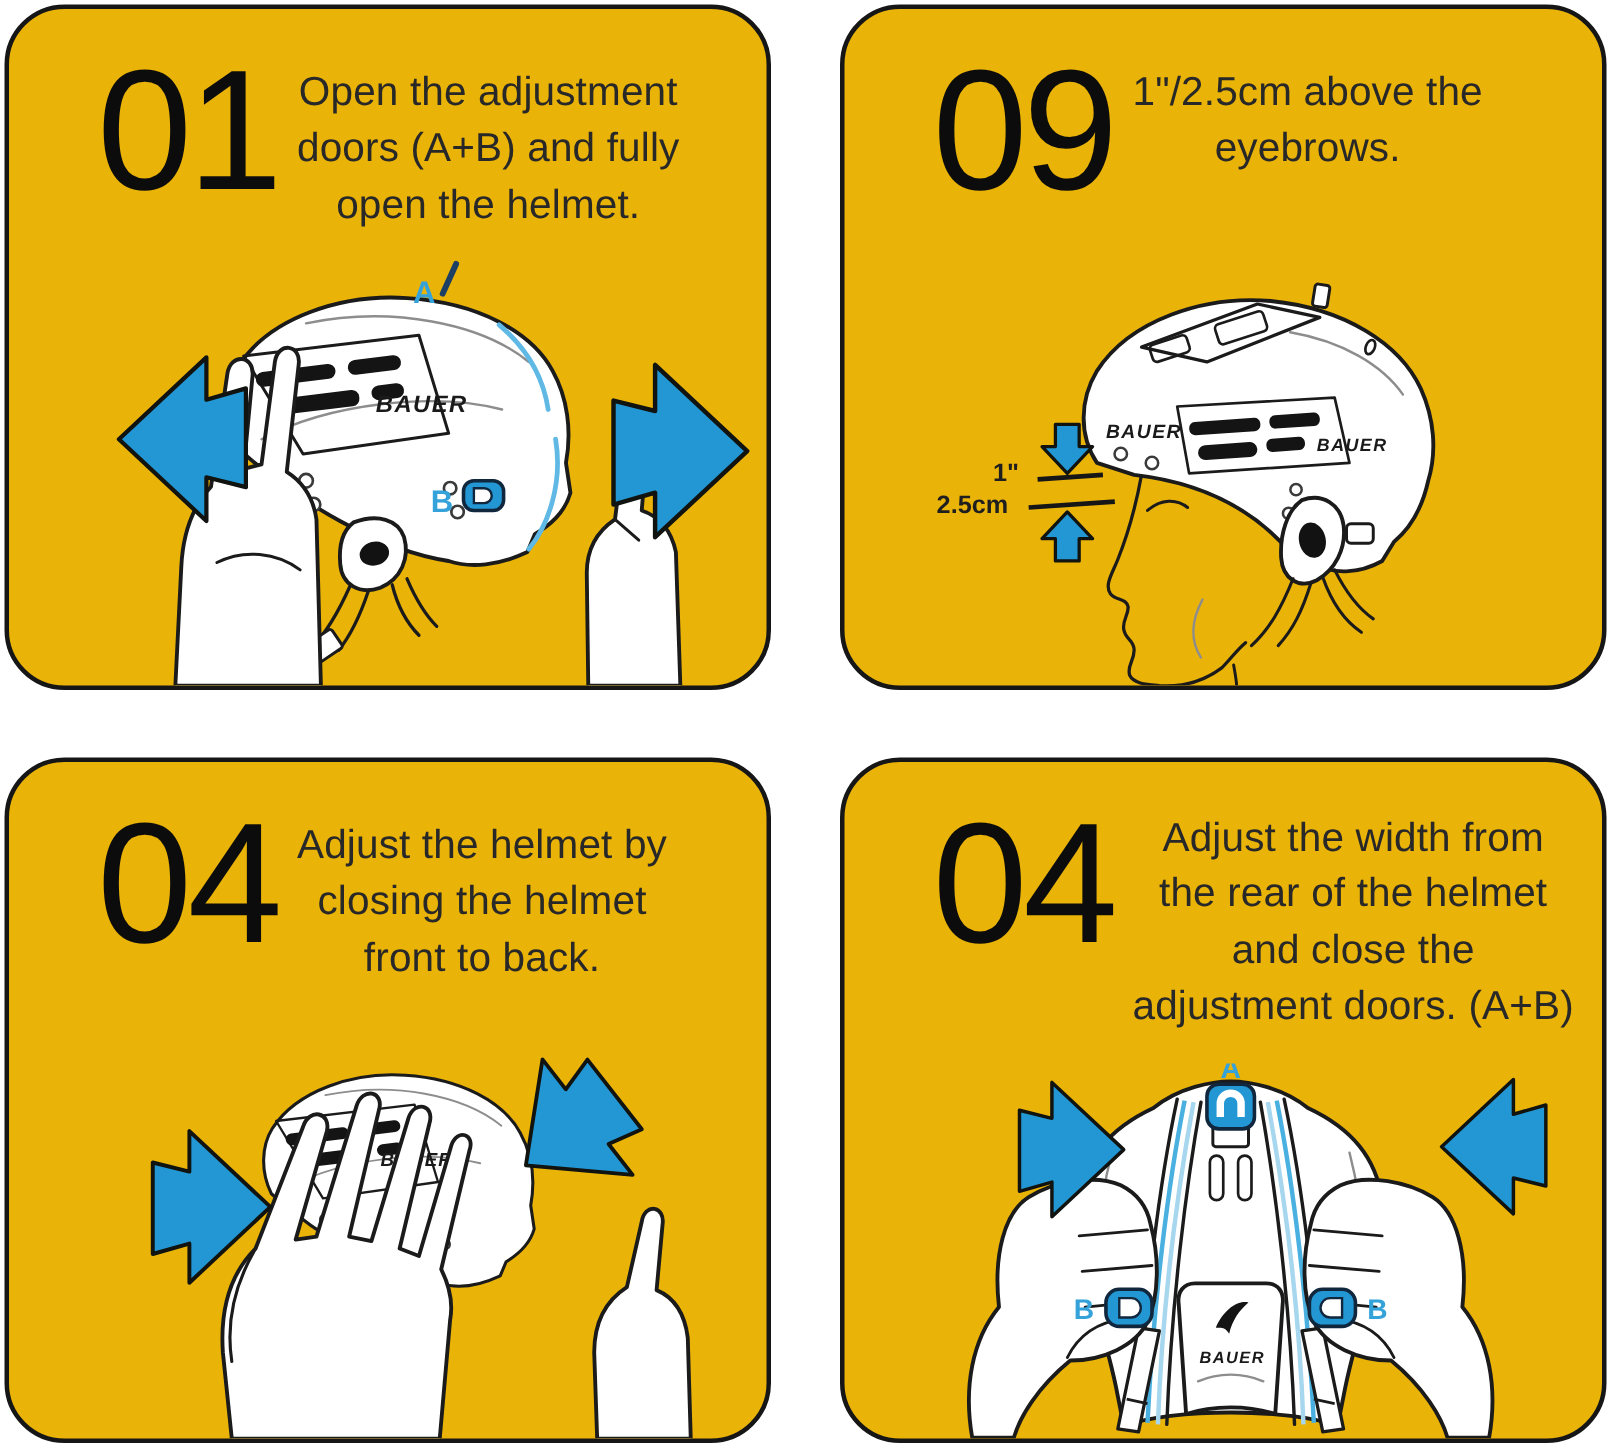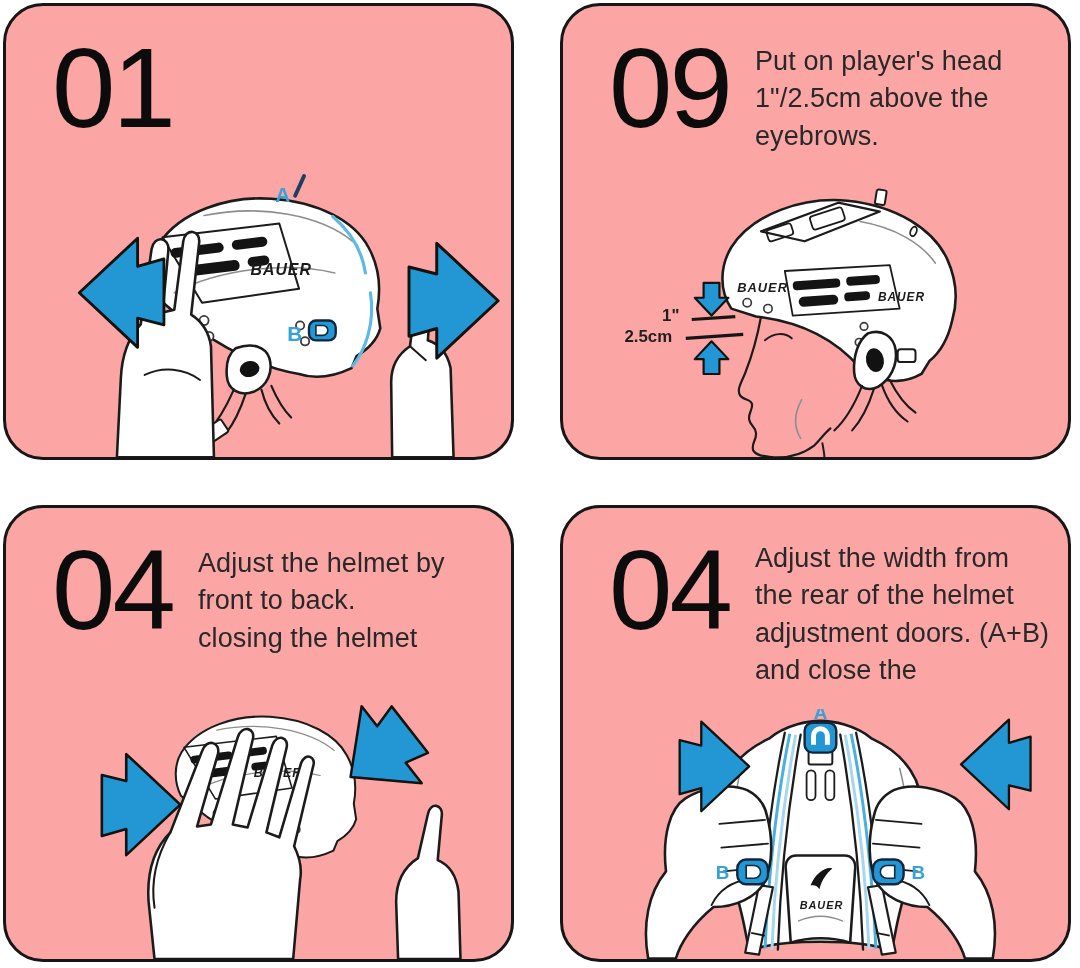--- a/index.html
+++ b/index.html
@@ -1,19 +1,19 @@
 <!DOCTYPE html>
 <html><head>
 <meta charset="utf-8">
 <style>
   html,body{margin:0;padding:0;background:#ffffff;}
   body{width:1080px;height:968px;font-family:"Liberation Sans",sans-serif;-webkit-font-smoothing:antialiased;}
   .grid{display:grid;grid-template-columns:1fr 1fr;grid-template-rows:1fr 1fr;
         column-gap:46px;row-gap:45px;box-sizing:border-box;height:968px;padding:3px 9px 6px 3px;}
-  .panel{border:3.5px solid #161616;border-radius:40px;background:#fca5a5;position:relative;overflow:hidden;}
+  .panel{border:3.5px solid #161616;border-radius:40px;background:#eab308;position:relative;overflow:hidden;text-align:center;}
   .panel-header{display:flex;align-items:flex-start;padding:24px 10px 0 46px;}
   .step-number{flex:none;width:146px;font-size:114px;font-weight:200;line-height:1.02;
                letter-spacing:-3px;color:#0c0c0c;}
   .step-text{font-size:27px;line-height:1.38;color:#282828;padding-top:13px;letter-spacing:0.1px;}
   .panel-art{position:absolute;left:0;right:0;bottom:0;}
   .panel-art svg{display:block;width:100%;height:auto;}
   text.brand{font-style:italic;font-weight:bold;letter-spacing:1px;fill:#1a1a1a;
              font-family:"Liberation Sans",sans-serif;}
   text.bluelabel{font-weight:bold;fill:#35a3da;font-family:"Liberation Sans",sans-serif;}
   text.measure{font-weight:bold;fill:#1f1f1f;font-family:"Liberation Sans",sans-serif;}
@@ -26,20 +26,25 @@
   .clip{fill:#2397d3;stroke:#11273d;stroke-width:2.4;stroke-linejoin:round;}
 </style>
 </head>
 <body>
 
 <div class="grid">
 
   <div class="panel">
     <div class="panel-header">
       <div class="step-number">01</div>
+      <div class="step-text">
+        <div>Open the adjustment</div>
+        <div>doors (A+B) and fully</div>
+        <div>open the helmet.</div>
+      </div>
     </div>
     <div class="panel-art">
       <svg viewBox="0 0 510 288">
         <defs>
           <path id="arrowR" d="M0,0 L-62,-58 L-62,-27 L-90,-34 L-90,36 L-62,28 L-62,58 Z"></path>
           <g id="helm-side">
             <path class="ln" d="M154,128 C145,110 145,88 155,72 C176,40 224,24 268,27
                      C316,30 352,50 366,76 C376,94 379,116 375,138 L378,158
                      C374,172 364,180 354,186 L349,198 C330,207 311,209 296,204
                      C250,197 195,165 154,128 Z"></path>
@@ -101,21 +106,20 @@
         <use href="#arrowR" class="arrow" transform="translate(74,122) rotate(180) scale(0.95)"></use>
         <use href="#arrowR" class="arrow" transform="translate(497,130)"></use>
       </svg>
     </div>
   </div>
 
   <div class="panel">
     <div class="panel-header">
       <div class="step-number">09</div>
       <div class="step-text">
-        <div>Put on player's head</div>
         <div>1"/2.5cm above the</div>
         <div>eyebrows.</div>
       </div>
     </div>
     <div class="panel-art">
       <svg viewBox="0 0 510 290">
         <g>
           <path class="lnf" style="stroke-width:2.2" d="M200,148 C196,170 192,185 184,205 C180,215 175,222 179,228
                    C183,233 190,231 191,237 C191,243 187,246 188,252 C189,259 195,259 195,266
                    C195,274 190,276 192,283 C195,289 204,289 212,290 C227,291 242,287 254,278
@@ -174,22 +178,22 @@
         </g>
       </svg>
     </div>
   </div>
 
   <div class="panel">
     <div class="panel-header">
       <div class="step-number">04</div>
       <div class="step-text">
         <div>Adjust the helmet by</div>
+        <div>closing the helmet</div>
         <div>front to back.</div>
-        <div>closing the helmet</div>
       </div>
     </div>
     <div class="panel-art">
       <svg viewBox="0 0 510 296">
         <g>
           <path class="ln" d="M396,296 L394,238 C394,218 402,203 416,194 L426,150 C428,137 442,139 440,152
                    L436,196 C448,201 455,212 457,228 L459,296 Z"></path>
         </g>
         <use href="#helm-side" transform="translate(55,30) scale(0.79)"></use>
         <g>
@@ -204,22 +208,22 @@
       </svg>
     </div>
   </div>
 
   <div class="panel">
     <div class="panel-header">
       <div class="step-number">04</div>
       <div class="step-text" style="padding-top:8px">
         <div>Adjust the width from</div>
         <div>the rear of the helmet</div>
+        <div>and close the</div>
         <div>adjustment doors. (A+B)</div>
-        <div>and close the</div>
       </div>
     </div>
     <div class="panel-art">
       <svg viewBox="0 0 510 252">
         <g>
           <path class="ln" d="M208,30 C225,16 248,12 260,12 C272,12 295,16 312,30
                    C342,44 358,64 362,92 C366,118 360,142 352,162 C346,182 340,202 336,224
                    L332,244 C300,232 220,232 188,244 L184,224 C180,202 174,182 168,162
                    C160,142 154,118 158,92 C162,64 178,44 208,30 Z"></path>
           <path class="thin" d="M180,60 C172,90 170,120 174,150"></path>

